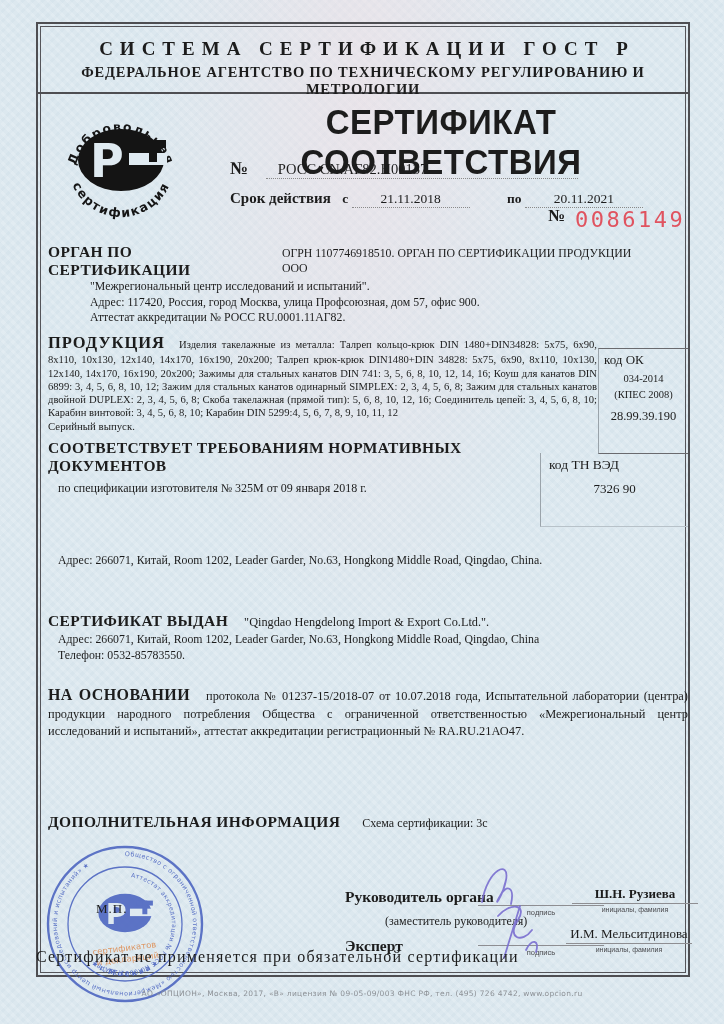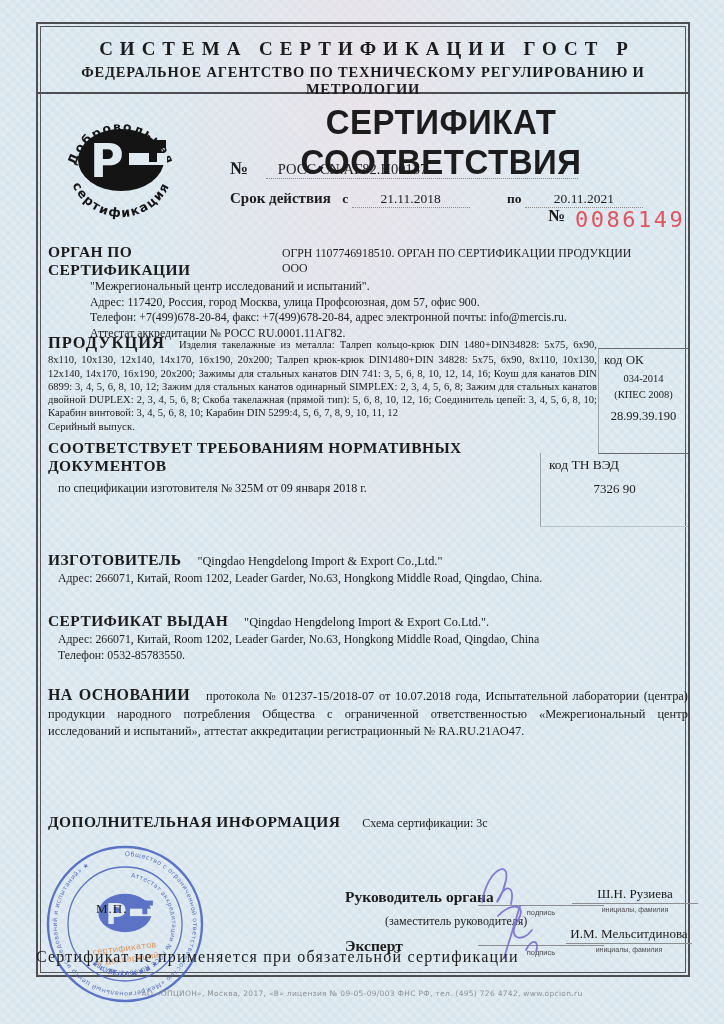--- a/index.html
+++ b/index.html
@@ -64,21 +64,21 @@
   .stamp{position:absolute;left:38px;top:841px;width:178px;height:170px;opacity:.88;}
   .mp{position:absolute;left:96px;top:901px;font-size:13px;letter-spacing:1px;color:#1f1f1f;}
   .sig-role1{position:absolute;left:345px;top:888px;font-weight:bold;font-size:15.5px;}
   .sig-note{position:absolute;left:345px;top:914px;font-size:12px;margin-left:40px;}
   .sig-role2{position:absolute;left:345px;top:937px;font-weight:bold;font-size:15.5px;}
   .signline{position:absolute;width:126px;border-bottom:1px solid #8e8e92;height:0;}
   .sl1{left:478px;top:905px;} .sl2{left:478px;top:945px;}
   .signlbl{position:absolute;width:126px;text-align:center;font-size:7.5px;color:#4a4a4e;font-family:"Liberation Sans",sans-serif;}
   .slb1{left:478px;top:908px;} .slb2{left:478px;top:948px;}
   .fio{position:absolute;width:126px;text-align:center;font-size:13px;border-bottom:1px solid #8e8e92;padding-bottom:1px;white-space:nowrap;}
-  .fio1{left:572px;top:886px;} .fio2{left:566px;top:926px;}
+  .fio1{left:572px;top:886px;font-weight:bold;} .fio2{left:566px;top:926px;}
   .fiolbl{position:absolute;width:126px;text-align:center;font-size:7px;color:#4a4a4e;font-family:"Liberation Sans",sans-serif;}
   .flb1{left:572px;top:906px;} .flb2{left:566px;top:946px;}
   .autograph{position:absolute;left:468px;top:858px;width:130px;height:112px;}
   .disclaimer{position:absolute;left:36px;top:948px;width:650px;text-align:left;font-size:16px;letter-spacing:1.2px;}
   .footer{position:absolute;left:0;top:989px;width:724px;text-align:center;
     font-family:"DejaVu Sans",sans-serif;font-size:7.5px;color:#8d9196;letter-spacing:.3px;}
 </style>
 </head>
 <body>
 
@@ -136,21 +136,20 @@
   </div>
 
   <div class="sec organ">
     <div class="organ-first">
       <span class="h-sec">ОРГАН ПО СЕРТИФИКАЦИИ</span>
       <span class="organ-intro">ОГРН 1107746918510. ОРГАН ПО СЕРТИФИКАЦИИ ПРОДУКЦИИ ООО</span>
     </div>
     <div class="organ-lines">
       <div>"Межрегиональный центр исследований и испытаний".</div>
       <div>Адрес: 117420, Россия, город Москва, улица Профсоюзная, дом 57, офис 900.</div>
-      <div>Телефон: +7(499)678-20-84, факс: +7(499)678-20-84, адрес электронной почты: info@mercis.ru.</div>
       <div>Аттестат аккредитации № РОСС RU.0001.11АГ82.</div>
     </div>
   </div>
 
   <div class="sec product">
     <span class="h-big">ПРОДУКЦИЯ</span><span>Изделия такелажные из металла: Талреп кольцо-крюк DIN 1480+DIN34828: 5х75, 6х90, 8х110, 10х130, 12х140, 14х170, 16х190, 20х200; Талреп крюк-крюк DIN1480+DIN 34828: 5х75, 6х90, 8х110, 10х130, 12х140, 14х170, 16х190, 20х200; Зажимы для стальных канатов DIN 741: 3, 5, 6, 8, 10, 12, 14, 16; Коуш для канатов DIN 6899: 3, 4, 5, 6, 8, 10, 12; Зажим для стальных канатов одинарный SIMPLEX: 2, 3, 4, 5, 6, 8; Зажим для стальных канатов двойной DUPLEX: 2, 3, 4, 5, 6, 8; Скоба такелажная (прямой тип): 5, 6, 8, 10, 12, 16; Соединитель цепей: 3, 4, 5, 6, 8, 10; Карабин винтовой: 3, 4, 5, 6, 8, 10; Карабин DIN 5299:4, 5, 6, 7, 8, 9, 10, 11, 12</span>
     <div class="serial">Серийный выпуск.</div>
   </div>
 
   <div class="okbox">
@@ -164,24 +163,20 @@
     <div class="h-sec">СООТВЕТСТВУЕТ ТРЕБОВАНИЯМ НОРМАТИВНЫХ ДОКУМЕНТОВ</div>
     <div class="conf-txt">по спецификации изготовителя № 325М от 09 января 2018 г.</div>
   </div>
 
   <div class="tnbox">
     <div class="boxlbl">код ТН ВЭД</div>
     <div class="tnv">7326 90</div>
   </div>
 
   <div class="sec manu">
-    <div class="name-row">
-      <span class="h-sec">ИЗГОТОВИТЕЛЬ</span>
-      <span class="coname">"Qingdao Hengdelong Import &amp; Export Co.,Ltd."</span>
-    </div>
     <div class="addr-lines">
       <div>Адрес: 266071, Китай, Room 1202, Leader Garder, No.63, Hongkong Middle Road, Qingdao, China.</div>
     </div>
   </div>
 
   <div class="sec issued">
     <div class="name-row">
       <span class="h-sec">СЕРТИФИКАТ ВЫДАН</span>
       <span class="coname">"Qingdao Hengdelong Import &amp; Export Co.Ltd.".</span>
     </div>

